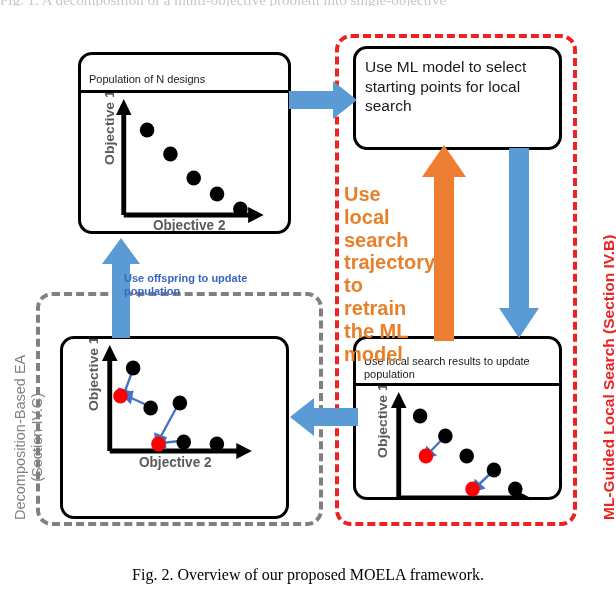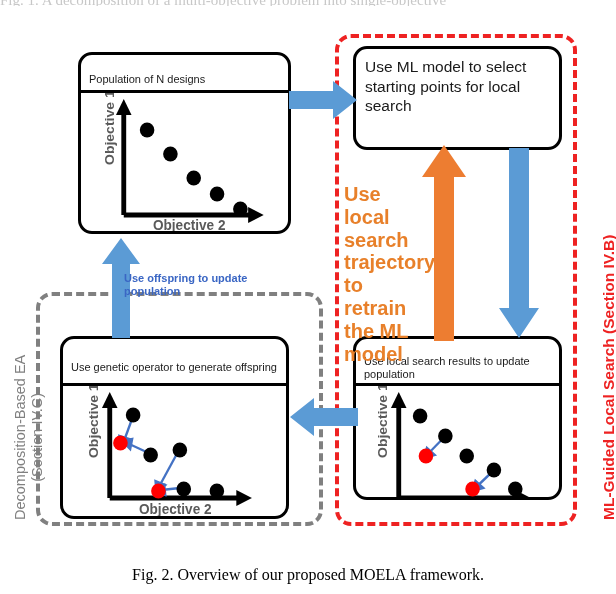--- a/index.html
+++ b/index.html
@@ -162,21 +162,20 @@
         <text x="74" y="137" fill="#5a5a5a" font-family="Liberation Sans, sans-serif" font-size="14" font-weight="bold">Objective 2</text>
       </svg>
     </div>
   </div>
 
   <div class="box" style="left:353px; top:46px; width:209px; height:104px;">
     <div style="box-sizing:border-box; padding:8px 9px; font-size:15.5px; line-height:1.26em; color:#1a1a1a;">Use ML model to select starting points for local search</div>
   </div>
 
   <div class="box" style="left:60px; top:336px; width:229px; height:183px;">
-    <div class="box-title" style="height:47px; display:flex; align-items:center; line-height:1.18em;">Use genetic operator to generate offspring</div>
     <div class="plot" style="height:132px;">
       <svg viewBox="0 0 229 132" preserveAspectRatio="none">
         <line x1="48" y1="112" x2="48" y2="18" stroke="#000" stroke-width="5"></line>
         <polygon points="48,6 40,22 56,22" fill="#000"></polygon>
         <line x1="48" y1="112" x2="182" y2="112" stroke="#000" stroke-width="5"></line>
         <polygon points="194,112 178,104 178,120" fill="#000"></polygon>
 
         <g stroke="#4472c4" stroke-width="2.4" fill="#4472c4">
           <line x1="72" y1="30" x2="63" y2="54"></line>
           <polygon points="60,60 58,50 68,53"></polygon>

